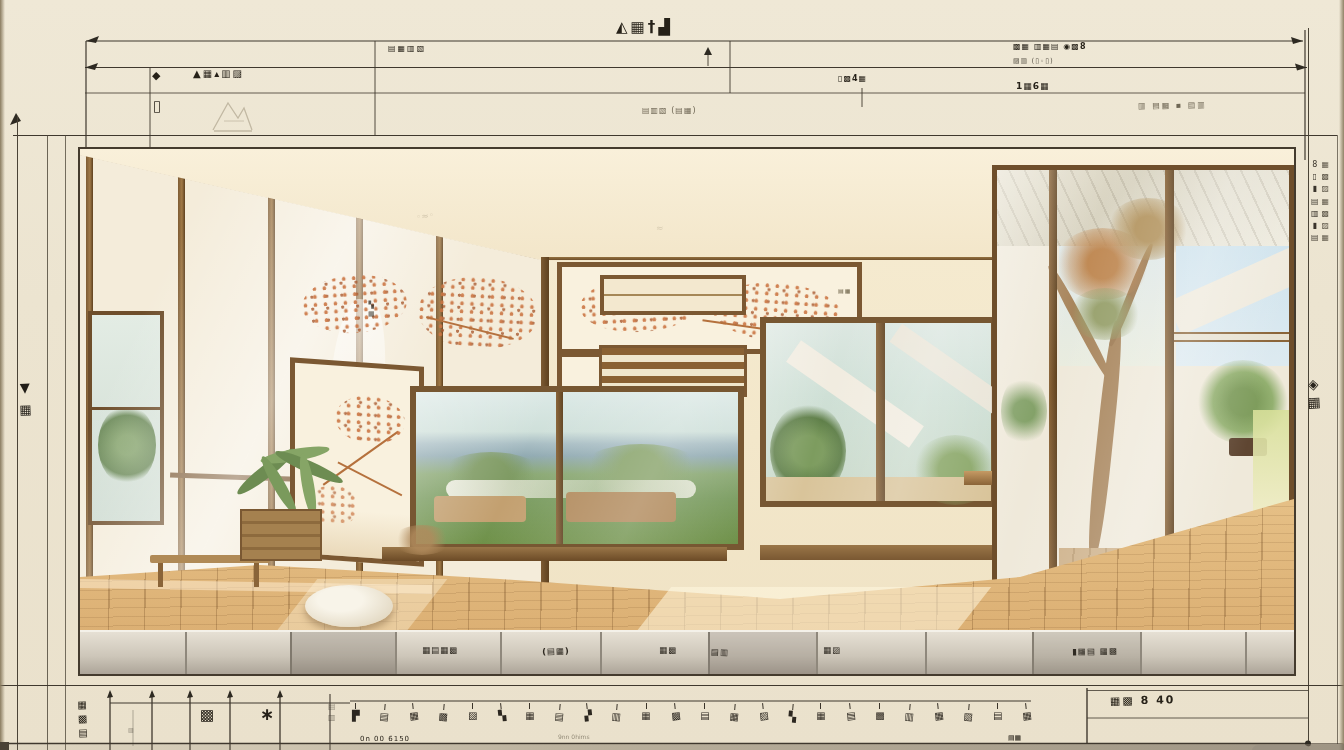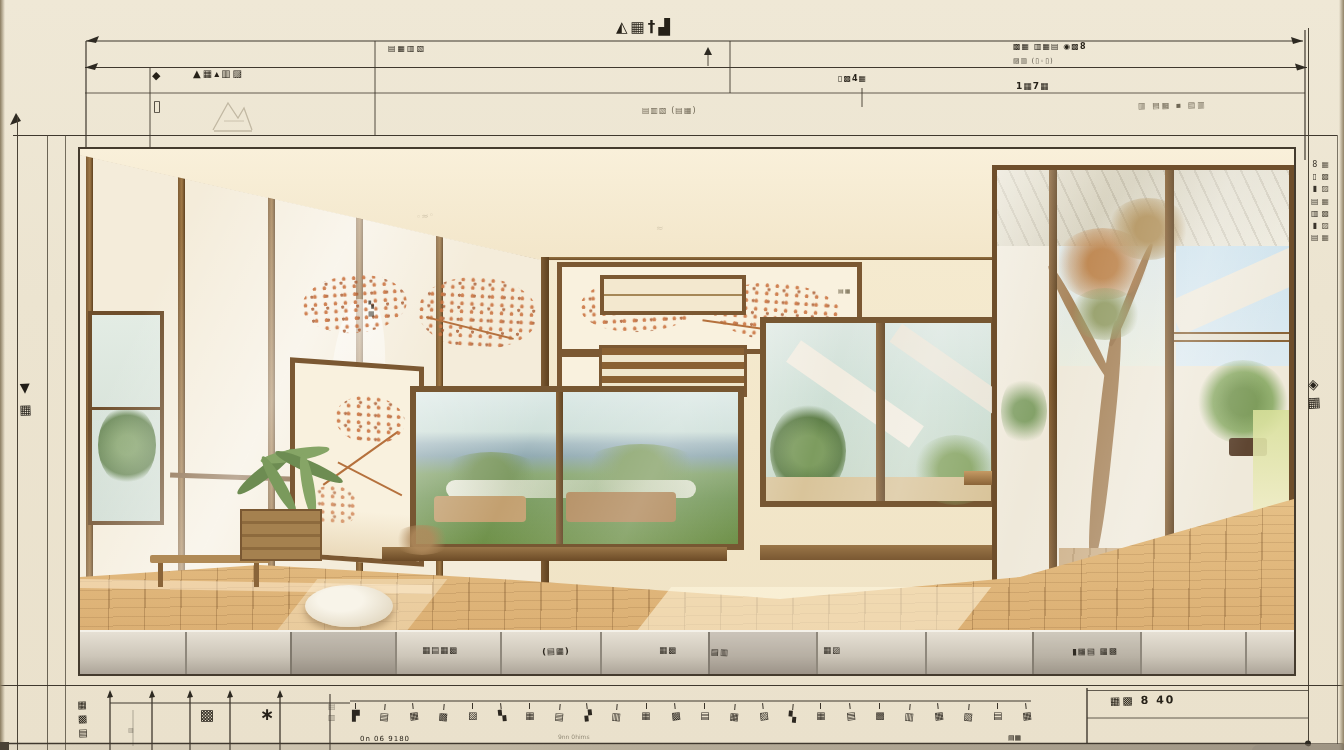--- a/index.html
+++ b/index.html
@@ -110,21 +110,21 @@
   <div class="abs vline" style="left:1308px;top:28px;height:716px"></div>
   <div class="abs vline" style="left:1337px;top:135px;height:609px;opacity:.7"></div>
 
   <div class="ann t-title" style="left:616px;top:18px">◭▦†▟</div>
   <div class="ann t-sm" style="left:388px;top:44px">▤▦▥▧</div>
   <div class="ann t-sm-b" style="left:1013px;top:42px">▩▦ ▥▦▤ ◉▩8</div>
   <div class="ann t-xs" style="left:1013px;top:57px">▨▥ (▯◦▯)</div>
   <div class="ann" style="left:152px;top:69px;font-size:11px">◆</div>
   <div class="ann t-md-b" style="left:193px;top:68px">▲▦▴▥▨</div>
   <div class="ann t-sm-b" style="left:838px;top:74px">▯▩4▦</div>
-  <div class="ann t-sm-b" style="left:1016px;top:81px;font-size:9px">1▦7▦</div>
+  <div class="ann t-sm-b" style="left:1016px;top:81px;font-size:9px">1▦6▦</div>
   <div class="ann" style="left:153px;top:97px;font-size:15px;color:#3a342b">▯</div>
   <svg class="abs" style="left:210px;top:95px;opacity:.45" width="48" height="42" viewBox="0 0 48 42">
     <g stroke="#8d8168" stroke-width="1.3" fill="none">
       <polyline points="3,35 18,8 28,23 34,13 42,35"></polyline>
         <path d="M4 36 H42"></path>
         <path d="M14 26 H34" stroke-width="0.8"></path>
     </g>
   </svg>
   <div class="ann t-sm t-gray" style="left:642px;top:106px;letter-spacing:1px">▤▥▧ (▤▦)</div>
   <div class="ann t-sm t-gray" style="left:1138px;top:101px;transform:rotate(-1deg)">▥ ▤▦ ▪ ▤▥</div>
@@ -368,21 +368,21 @@
       <span>▚</span>
       <span>▦</span>
       <span>▤</span>
       <span>▩</span>
       <span>▥</span>
       <span>▦</span>
       <span>▨</span>
       <span>▤</span>
       <span>▦</span>
     </div>
-  <div class="ann" style="left:360px;top:735px;font-size:7px;letter-spacing:1px">0n 06 9180</div>
+  <div class="ann" style="left:360px;top:735px;font-size:7px;letter-spacing:1px">0n 00 6150</div>
   <div class="ann t-gray" style="left:558px;top:733px;font-size:6px;opacity:.7">9nn 0hims</div>
   <div class="ann" style="left:1008px;top:734px;font-size:7px">▤▦</div>
   <div class="ann" style="left:1110px;top:694px;font-size:11px;font-weight:bold;letter-spacing:2px;transform:rotate(-1.5deg)">▦▩ 8 40</div>
 
   <div class="abs edge-l"></div>
   <div class="abs edge-r"></div>
   <div class="abs edge-b"></div>
   <div class="abs corner-bl"></div>
   <div class="abs corner-blob"></div>
 </div>

